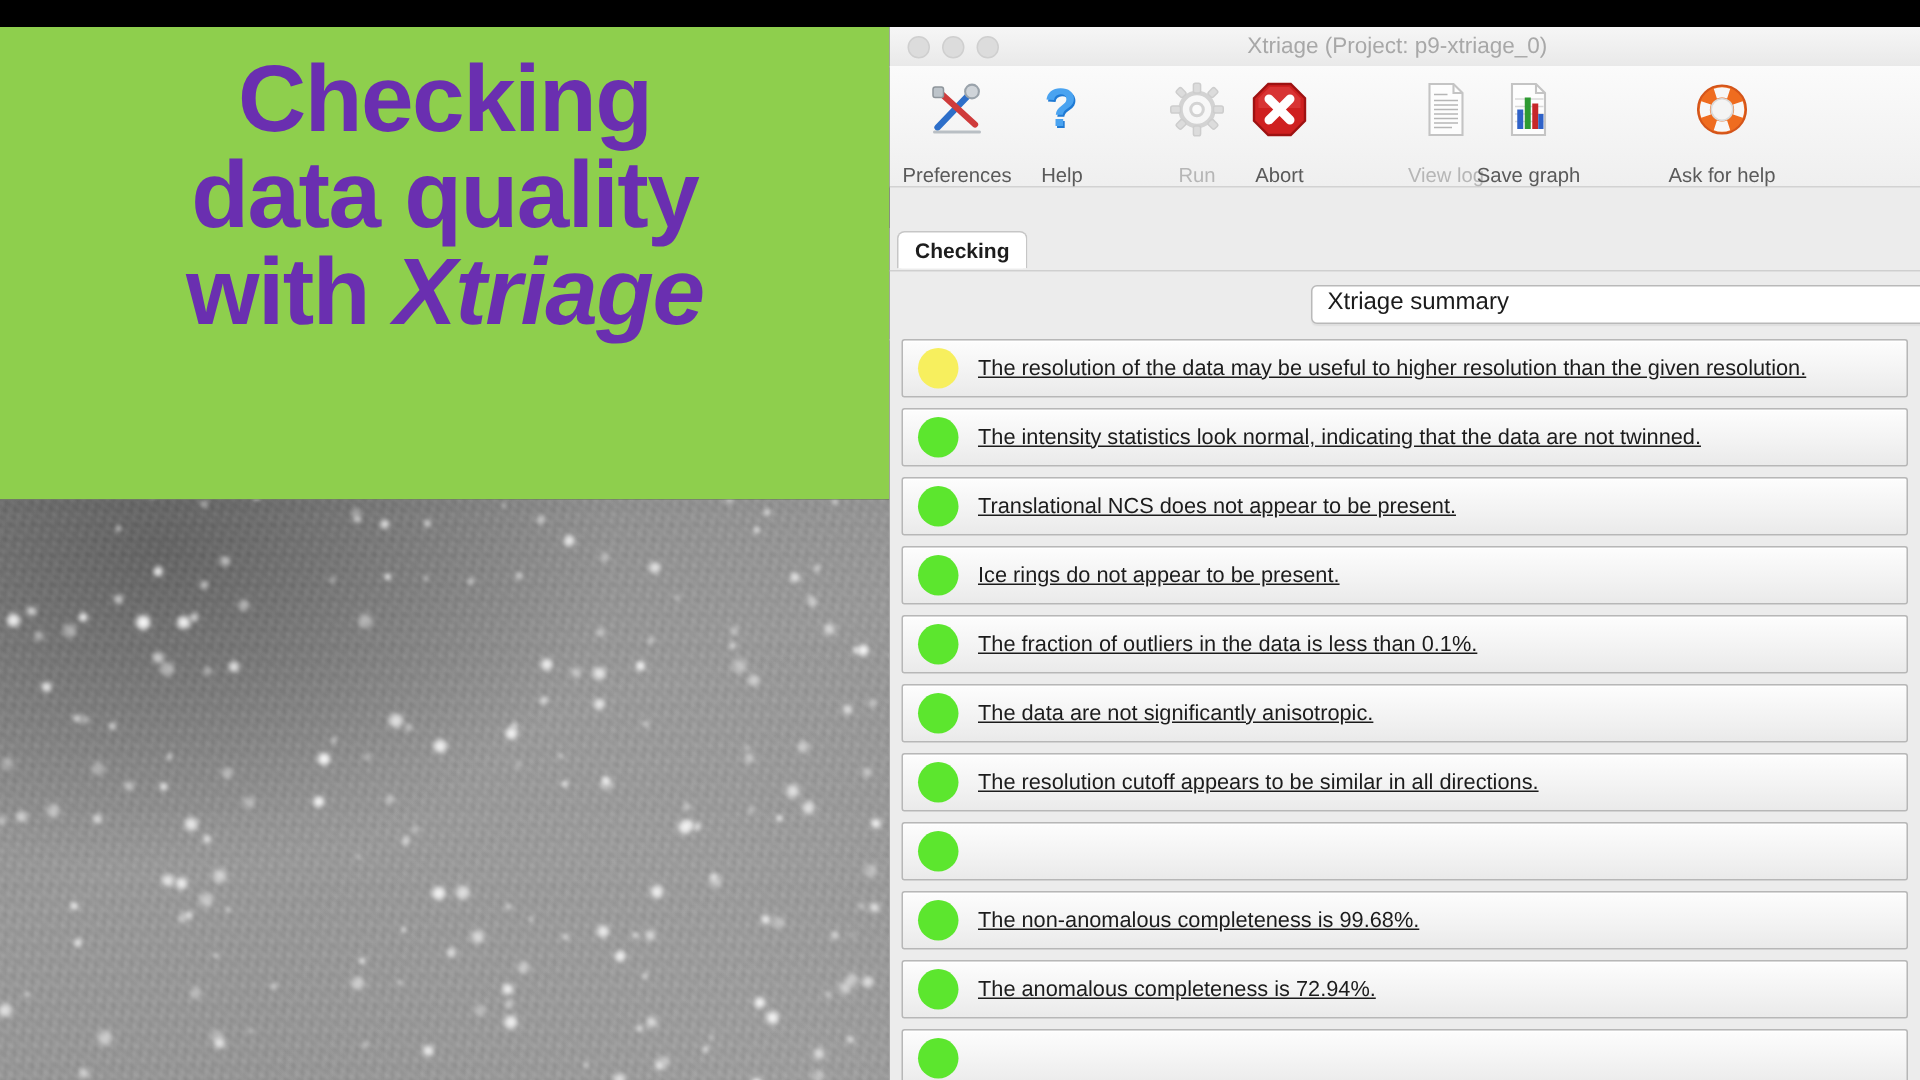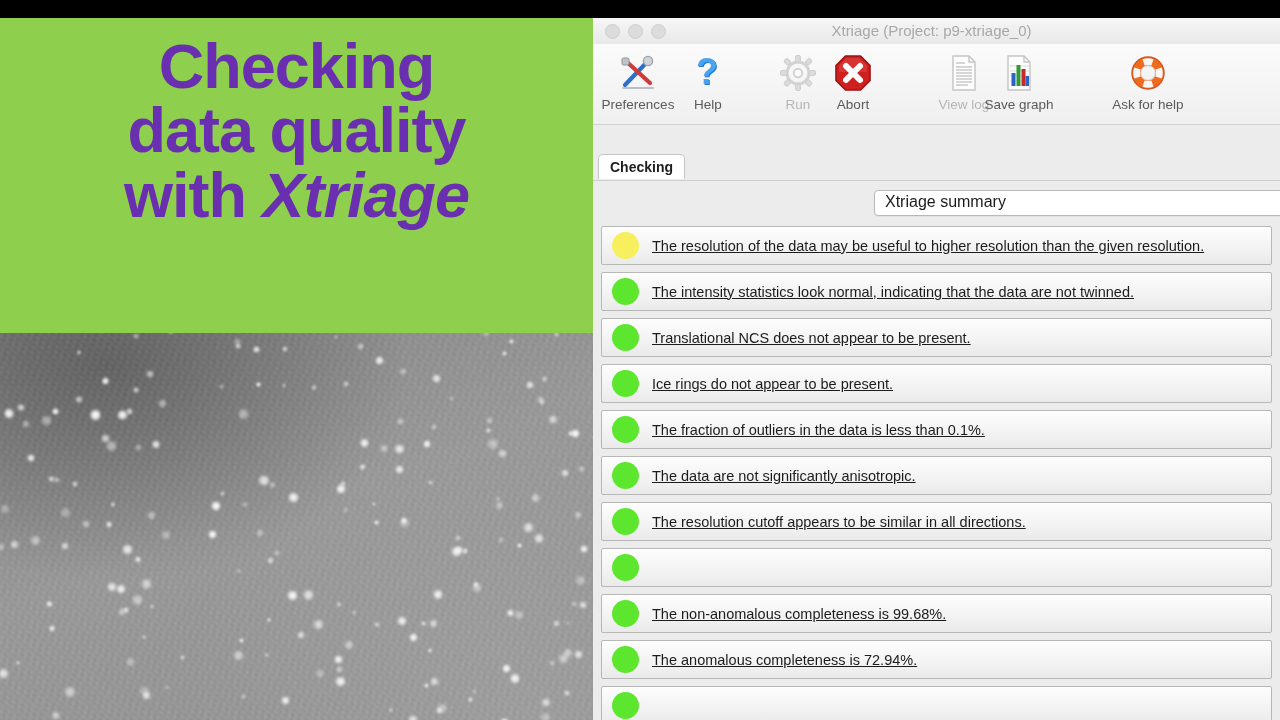--- a/index.html
+++ b/index.html
@@ -43,21 +43,21 @@
     background:linear-gradient(180deg,#f6f6f6,#e9e9e9);border-bottom:1px solid #dadada;}
   .tl-dots{position:absolute;left:12px;top:6px;display:flex;gap:8px;}
   .tl-dot{width:13px;height:13px;border-radius:50%;background:#dcdcdc;border:1px solid #cfcfcf;}
   .app-wintitle{position:absolute;left:0;top:4px;width:687px;text-align:center;
     font-size:15px;color:#a8a8a8;padding-right:10px;box-sizing:border-box;}
 
   .toolbar{position:absolute;left:0;top:26px;width:687px;height:80px;
     background:linear-gradient(180deg,#fbfbfb,#efefef);border-bottom:1px solid #d2d2d2;}
   .tb-item{position:absolute;top:6px;width:86px;text-align:center;cursor:pointer;}
   .tb-ico{height:46px;display:flex;align-items:center;justify-content:center;}
-  .tb-lbl{font-size:13.5px;color:#5a5a5a;margin-top:1px;white-space:nowrap;}
+  .tb-lbl{font-size:13.5px;color:#5a5a5a;margin-top:13px;white-space:nowrap;}
   .tb-lbl.dim{color:#b6b6b6;}
 
   
   .tabstrip{position:absolute;left:0;top:106px;width:687px;height:28px;
     background:#ececec;border-bottom:1px solid #bdbdbd;}
   .tab{position:absolute;top:2px;height:25px;line-height:25px;padding:0 13px;font-size:14px;
     color:#3b3b3b;box-sizing:border-box;cursor:pointer;}
   .tab.sel{background:#fff;border:1px solid #bdbdbd;border-bottom:1px solid #fff;
     border-radius:4px 4px 0 0;font-weight:bold;}
 

